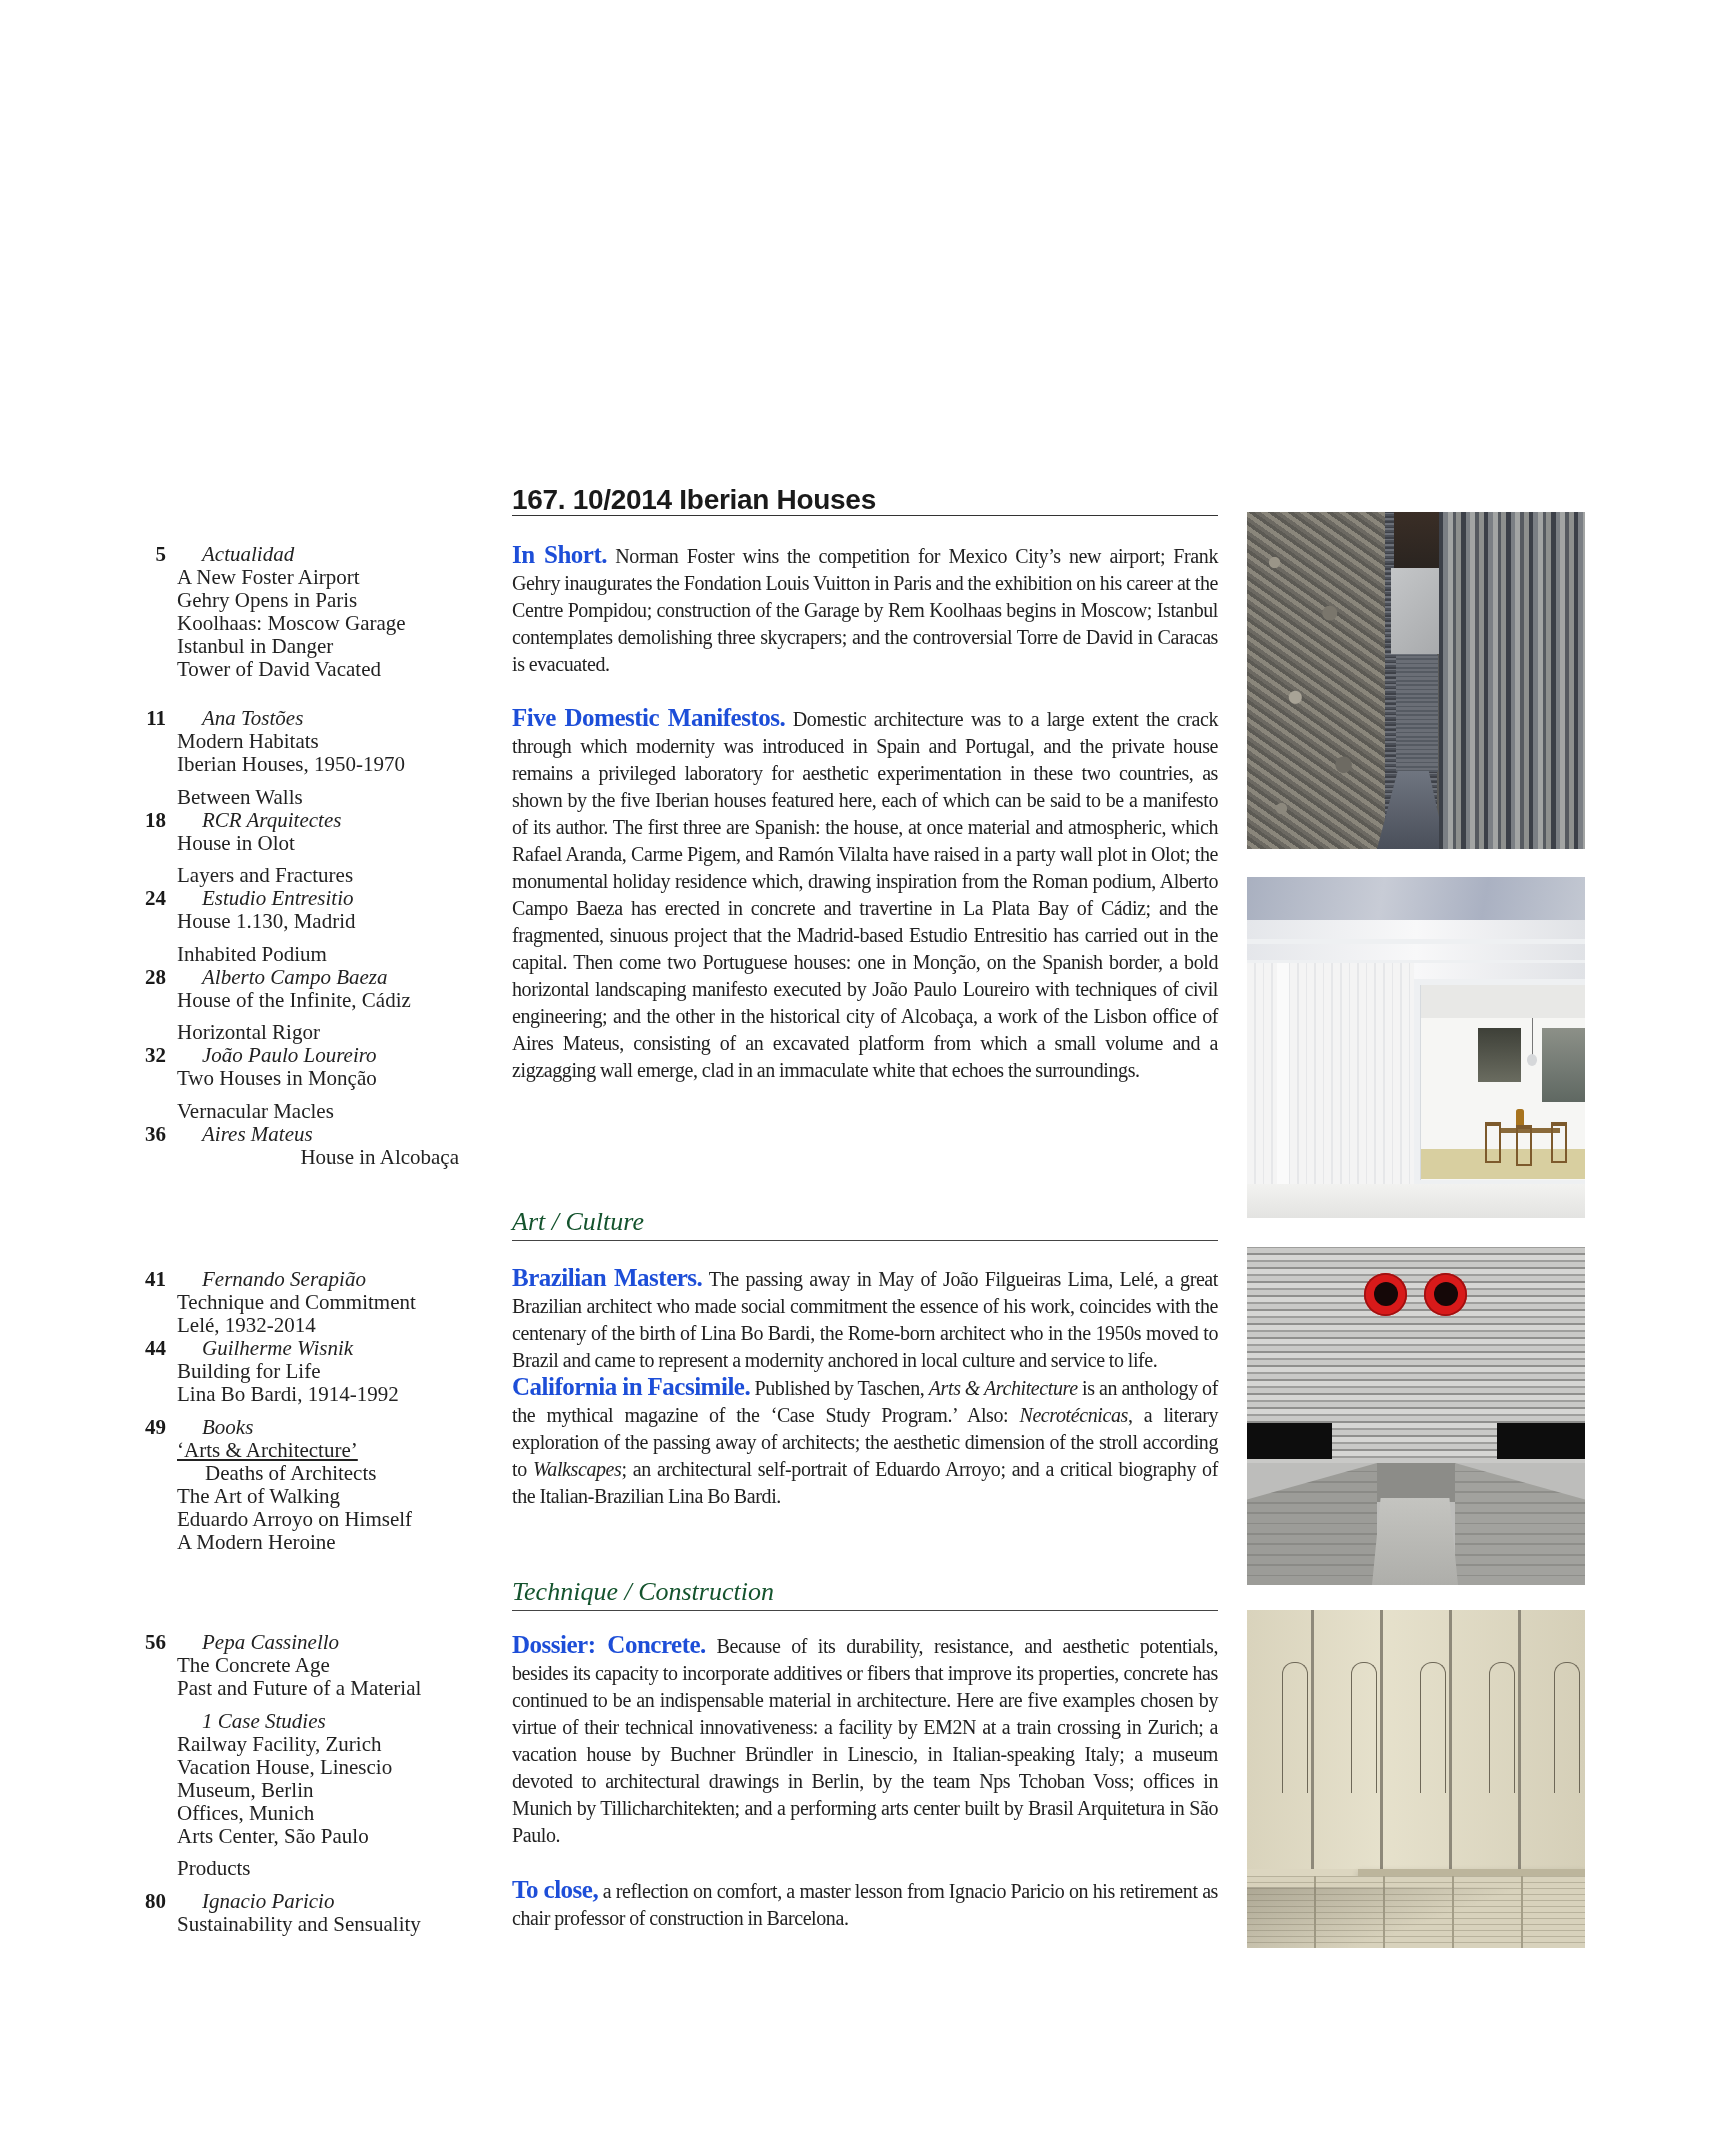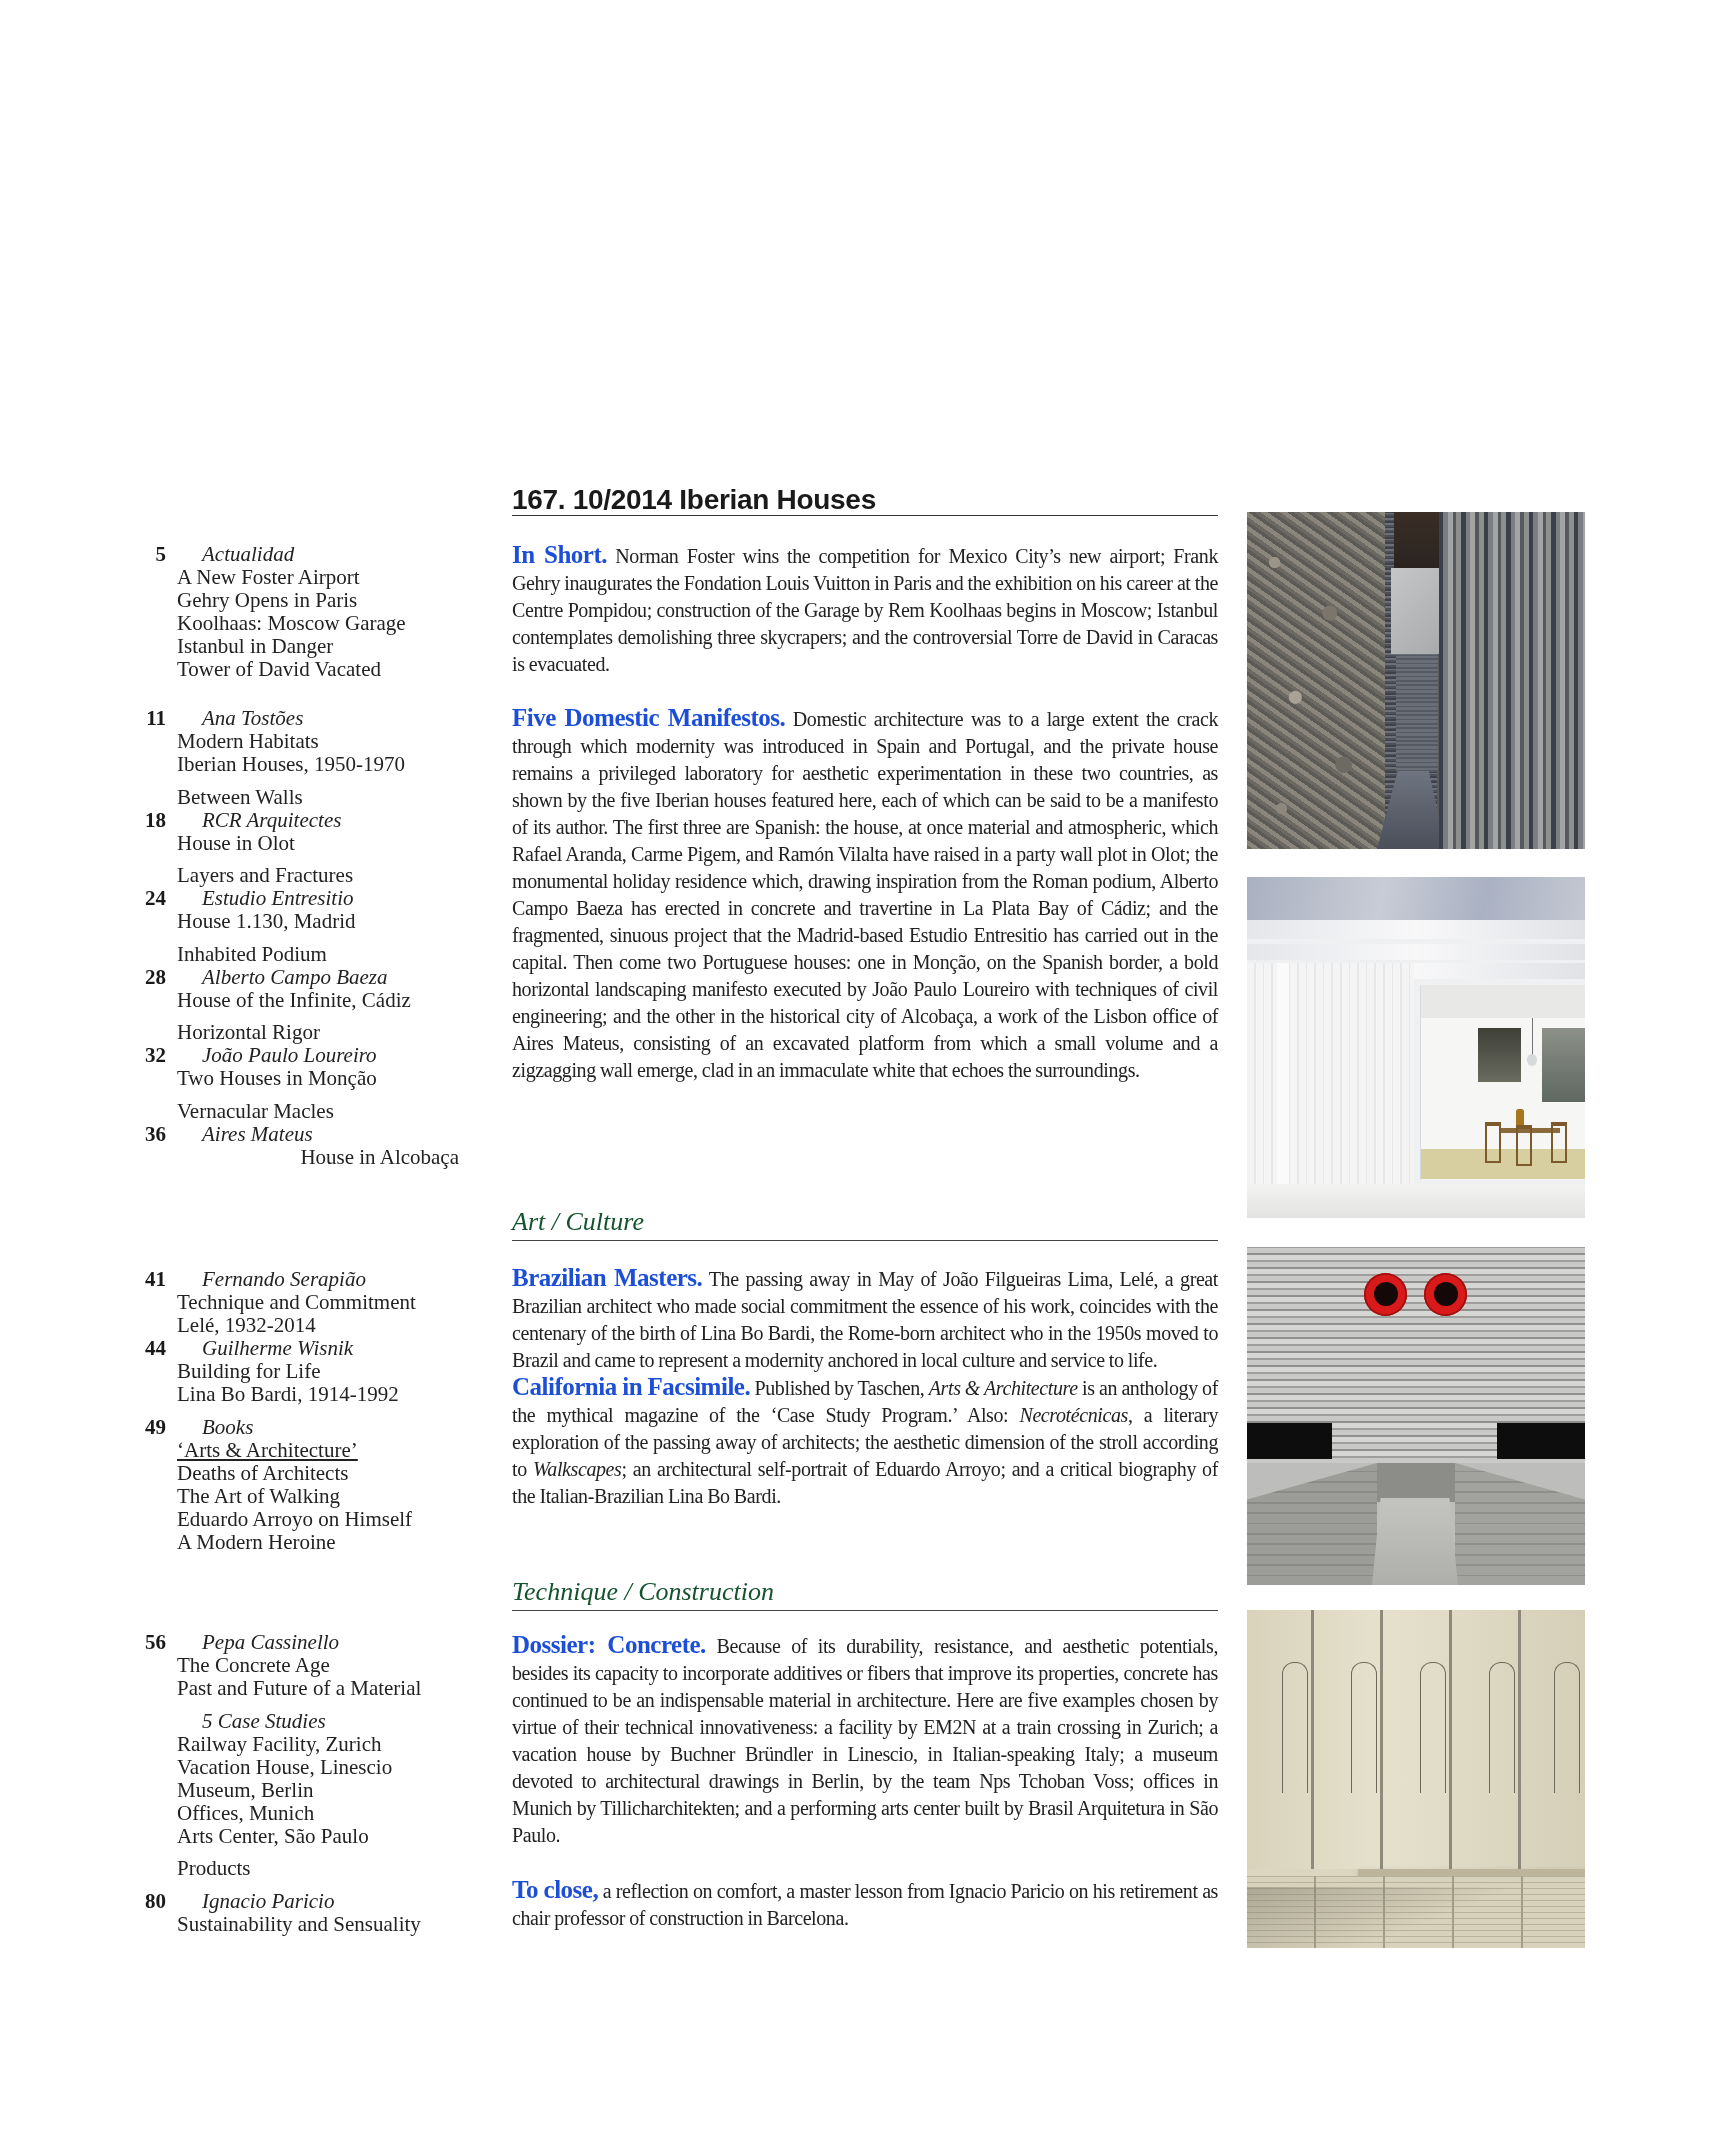--- a/index.html
+++ b/index.html
@@ -219,21 +219,21 @@
       </div>
       <div class="toc-gap"></div>
       <div class="toc-entry">
         <div style="position: relative;">
           <span class="toc-num" style="left: -47px;">49</span>
           <span class="toc-line it">Books</span>
         </div>
         <div style="position: relative; text-decoration: underline;">
           <span class="toc-line">‘Arts &amp; Architecture’</span>
         </div>
-        <div style="position: relative;">
+        <div style="position: relative; margin-left: 28px;">
           <span class="toc-line">Deaths of Architects</span>
         </div>
         <div style="position: relative;">
           <span class="toc-line">The Art of Walking</span>
         </div>
         <div style="position: relative;">
           <span class="toc-line">Eduardo Arroyo on Himself</span>
         </div>
         <div style="position: relative;">
           <span class="toc-line">A Modern Heroine</span>
@@ -249,21 +249,21 @@
         <div style="position: relative;">
           <span class="toc-line">The Concrete Age</span>
         </div>
         <div style="position: relative;">
           <span class="toc-line">Past and Future of a Material</span>
         </div>
       </div>
       <div class="toc-gap"></div>
       <div class="toc-entry">
         <div style="position: relative;">
-          <span class="toc-line it">5 Case Studies</span>
+          <span class="toc-line it">1 Case Studies</span>
         </div>
         <div style="position: relative;">
           <span class="toc-line">Railway Facility, Zurich</span>
         </div>
         <div style="position: relative;">
           <span class="toc-line">Vacation House, Linescio</span>
         </div>
         <div style="position: relative;">
           <span class="toc-line">Museum, Berlin</span>
         </div>

